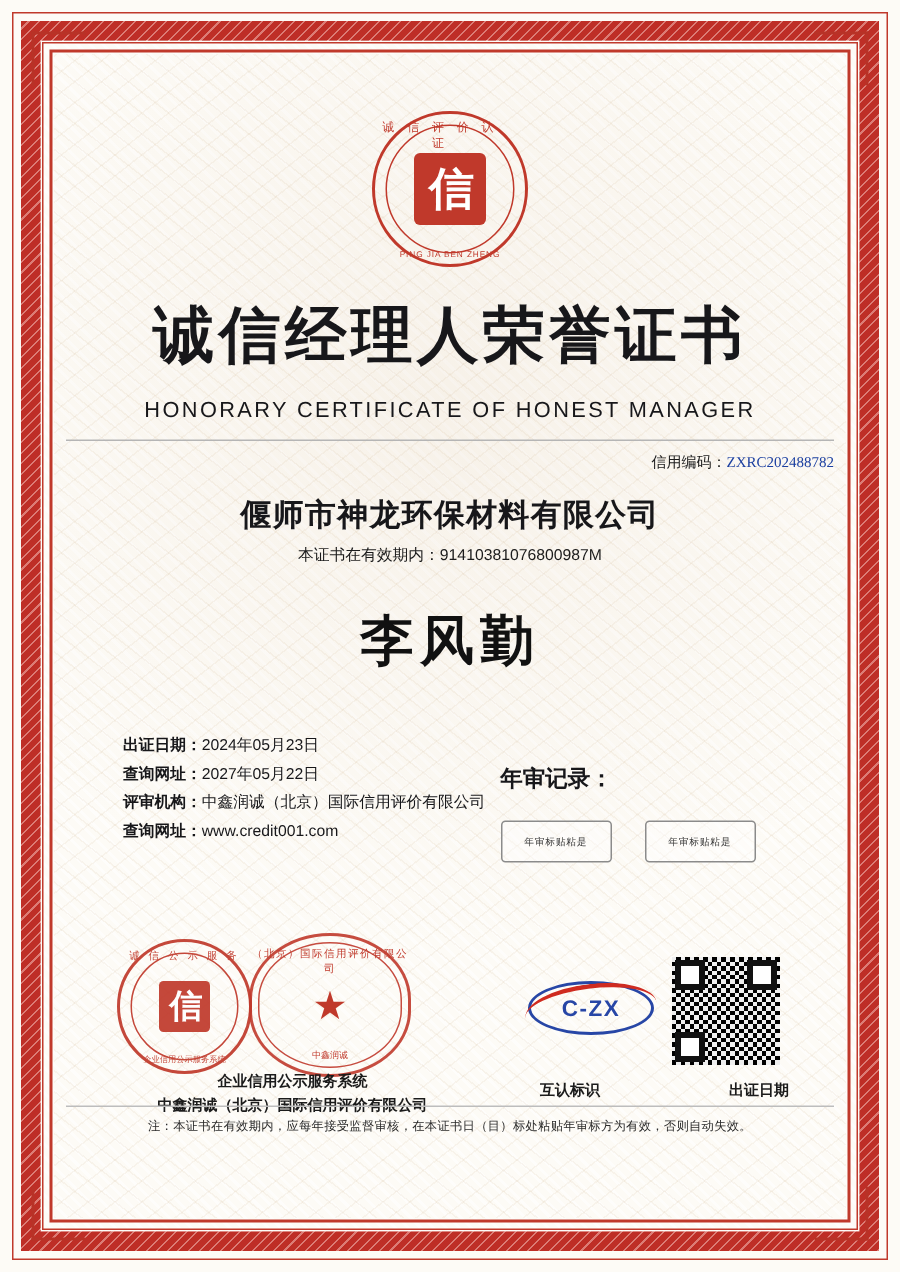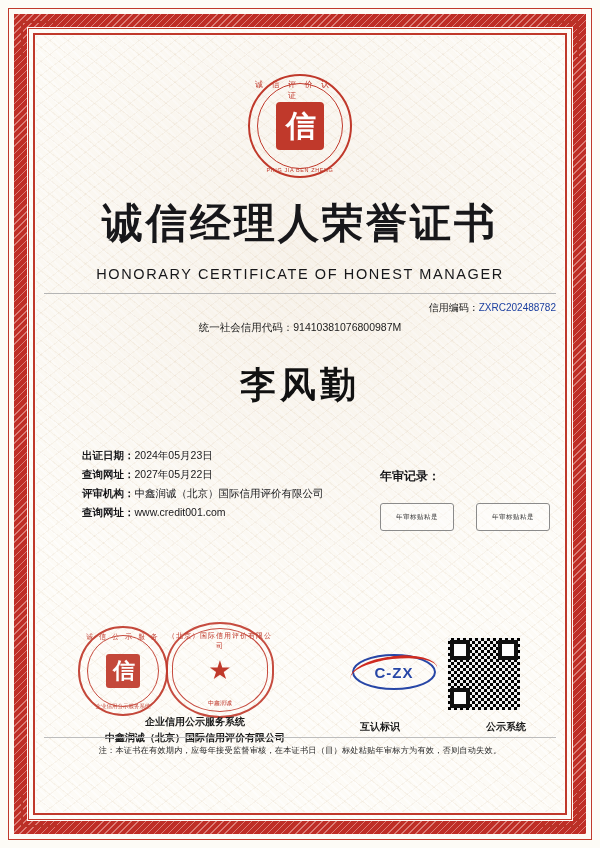--- a/index.html
+++ b/index.html
@@ -164,20 +164,21 @@
     width: 100%;
     height: 1px;
     background: #b5b5b5;
   }
 
   .credit-no {
     margin-top: 7px;
     text-align: right;
     font-size: 10px;
     color: #1b1b1b;
+    font-family: Liberation Serif, serif;
   }
   .credit-no .val { color: #1b3fa0; }
 
   .company {
     margin-top: 14px;
     text-align: center;
     font-size: 20.5px;
     font-weight: bold;
     color: #17171a;
     letter-spacing: 1px;
@@ -205,37 +206,38 @@
     font-weight: bold;
     color: #c0201b;
     letter-spacing: 4px;
     font-family: "DejaVu Sans", sans-serif;
   }
 
   
   .info-wrap {
     margin-top: 36px;
     display: flex;
-    justify-content: space-between;
+    justify-content: flex-start;
     align-items: flex-start;
+    gap: 10px;
   }
   .info-left {
     font-size: 10.5px;
     color: #17171a;
     line-height: 1.82;
     padding-left: 38px;
   }
   .info-left .row { white-space: nowrap; }
   .info-left .lbl { font-weight: bold; }
   .info-right {
     padding-right: 6px;
     padding-top: 22px;
   }
   .review-label {
-    font-size: 12px;
+    font-size: 15px;
     font-weight: bold;
     color: #17171a;
     margin-bottom: 18px;
   }
   .stamp-row { display: flex; gap: 22px; }
   .stamp-box {
     width: 72px; height: 26px;
     border: 1px solid #8b8b8b;
     border-radius: 3px;
     display: flex;
@@ -440,22 +442,23 @@
     </div>
 
     <div class="title-cn">诚信经理人荣誉证书</div>
     <div class="title-en">HONORARY CERTIFICATE OF HONEST MANAGER</div>
     <div class="rule"></div>
 
     <div class="credit-no">
       <span>信用编码：</span><span class="val">ZXRC202488782</span>
     </div>
 
+    <div class="company">偃师市神龙环保材料有限公司</div>
     <div class="uscc">
-      <span>统一社会信用代码：</span><span>91410381076800987M</span>
+      <span>本证书在有效期内：</span><span>91410381076800987M</span>
     </div>
 
     <div class="person">李风勤</div>
 
     <div class="info-wrap">
       <div class="info-left">
         <div class="row">
           <span class="lbl">出证日期：</span><span>2024年05月23日</span>
         </div>
         <div class="row">
@@ -510,21 +513,21 @@
         </div>
 
         <div class="qr">
           <div class="q-corner q-tl"></div>
           <div class="q-corner q-tr"></div>
           <div class="q-corner q-bl"></div>
         </div>
 
         <div class="mark-captions">
           <span>互认标识</span>
-          <span>公示系统</span>
+          <span>出证日期</span>
         </div>
       </div>
 
       <div class="footnote-rule"></div>
       <div class="footnote">注：本证书在有效期内，应每年接受监督审核，在本证书日（目）标处粘贴年审标方为有效，否则自动失效。</div>
     </div>
 
   </div>
 </div>
 

